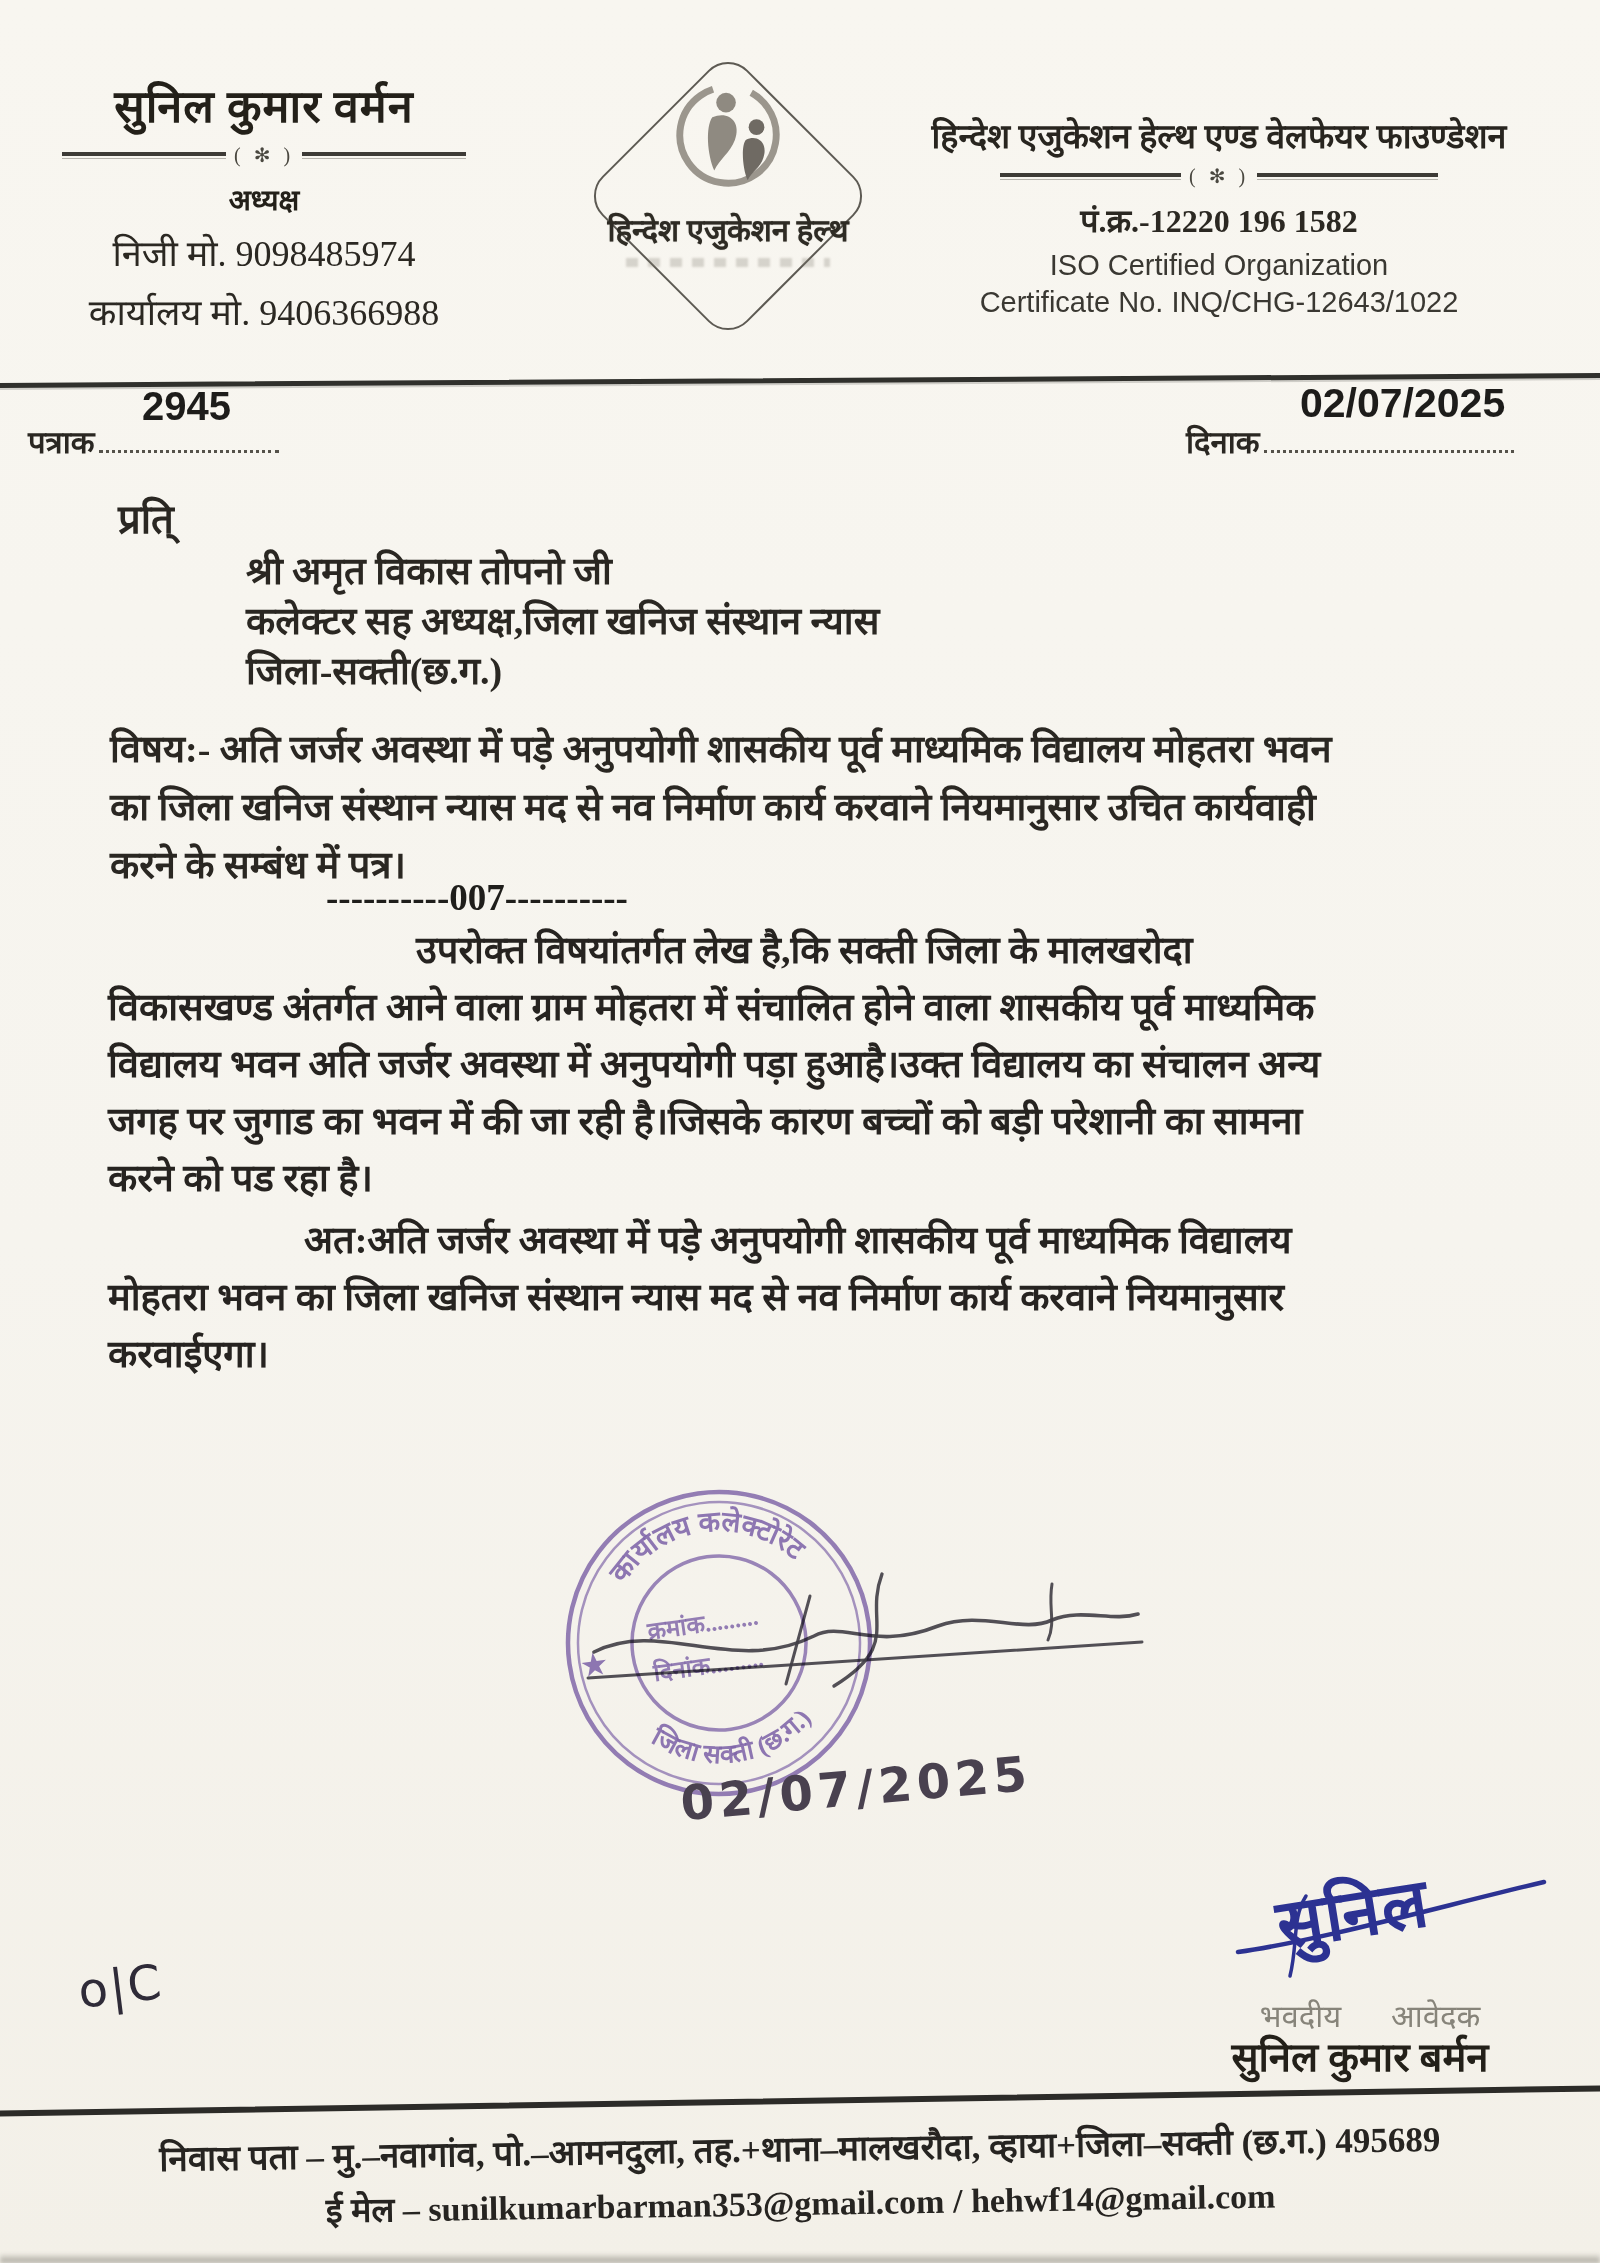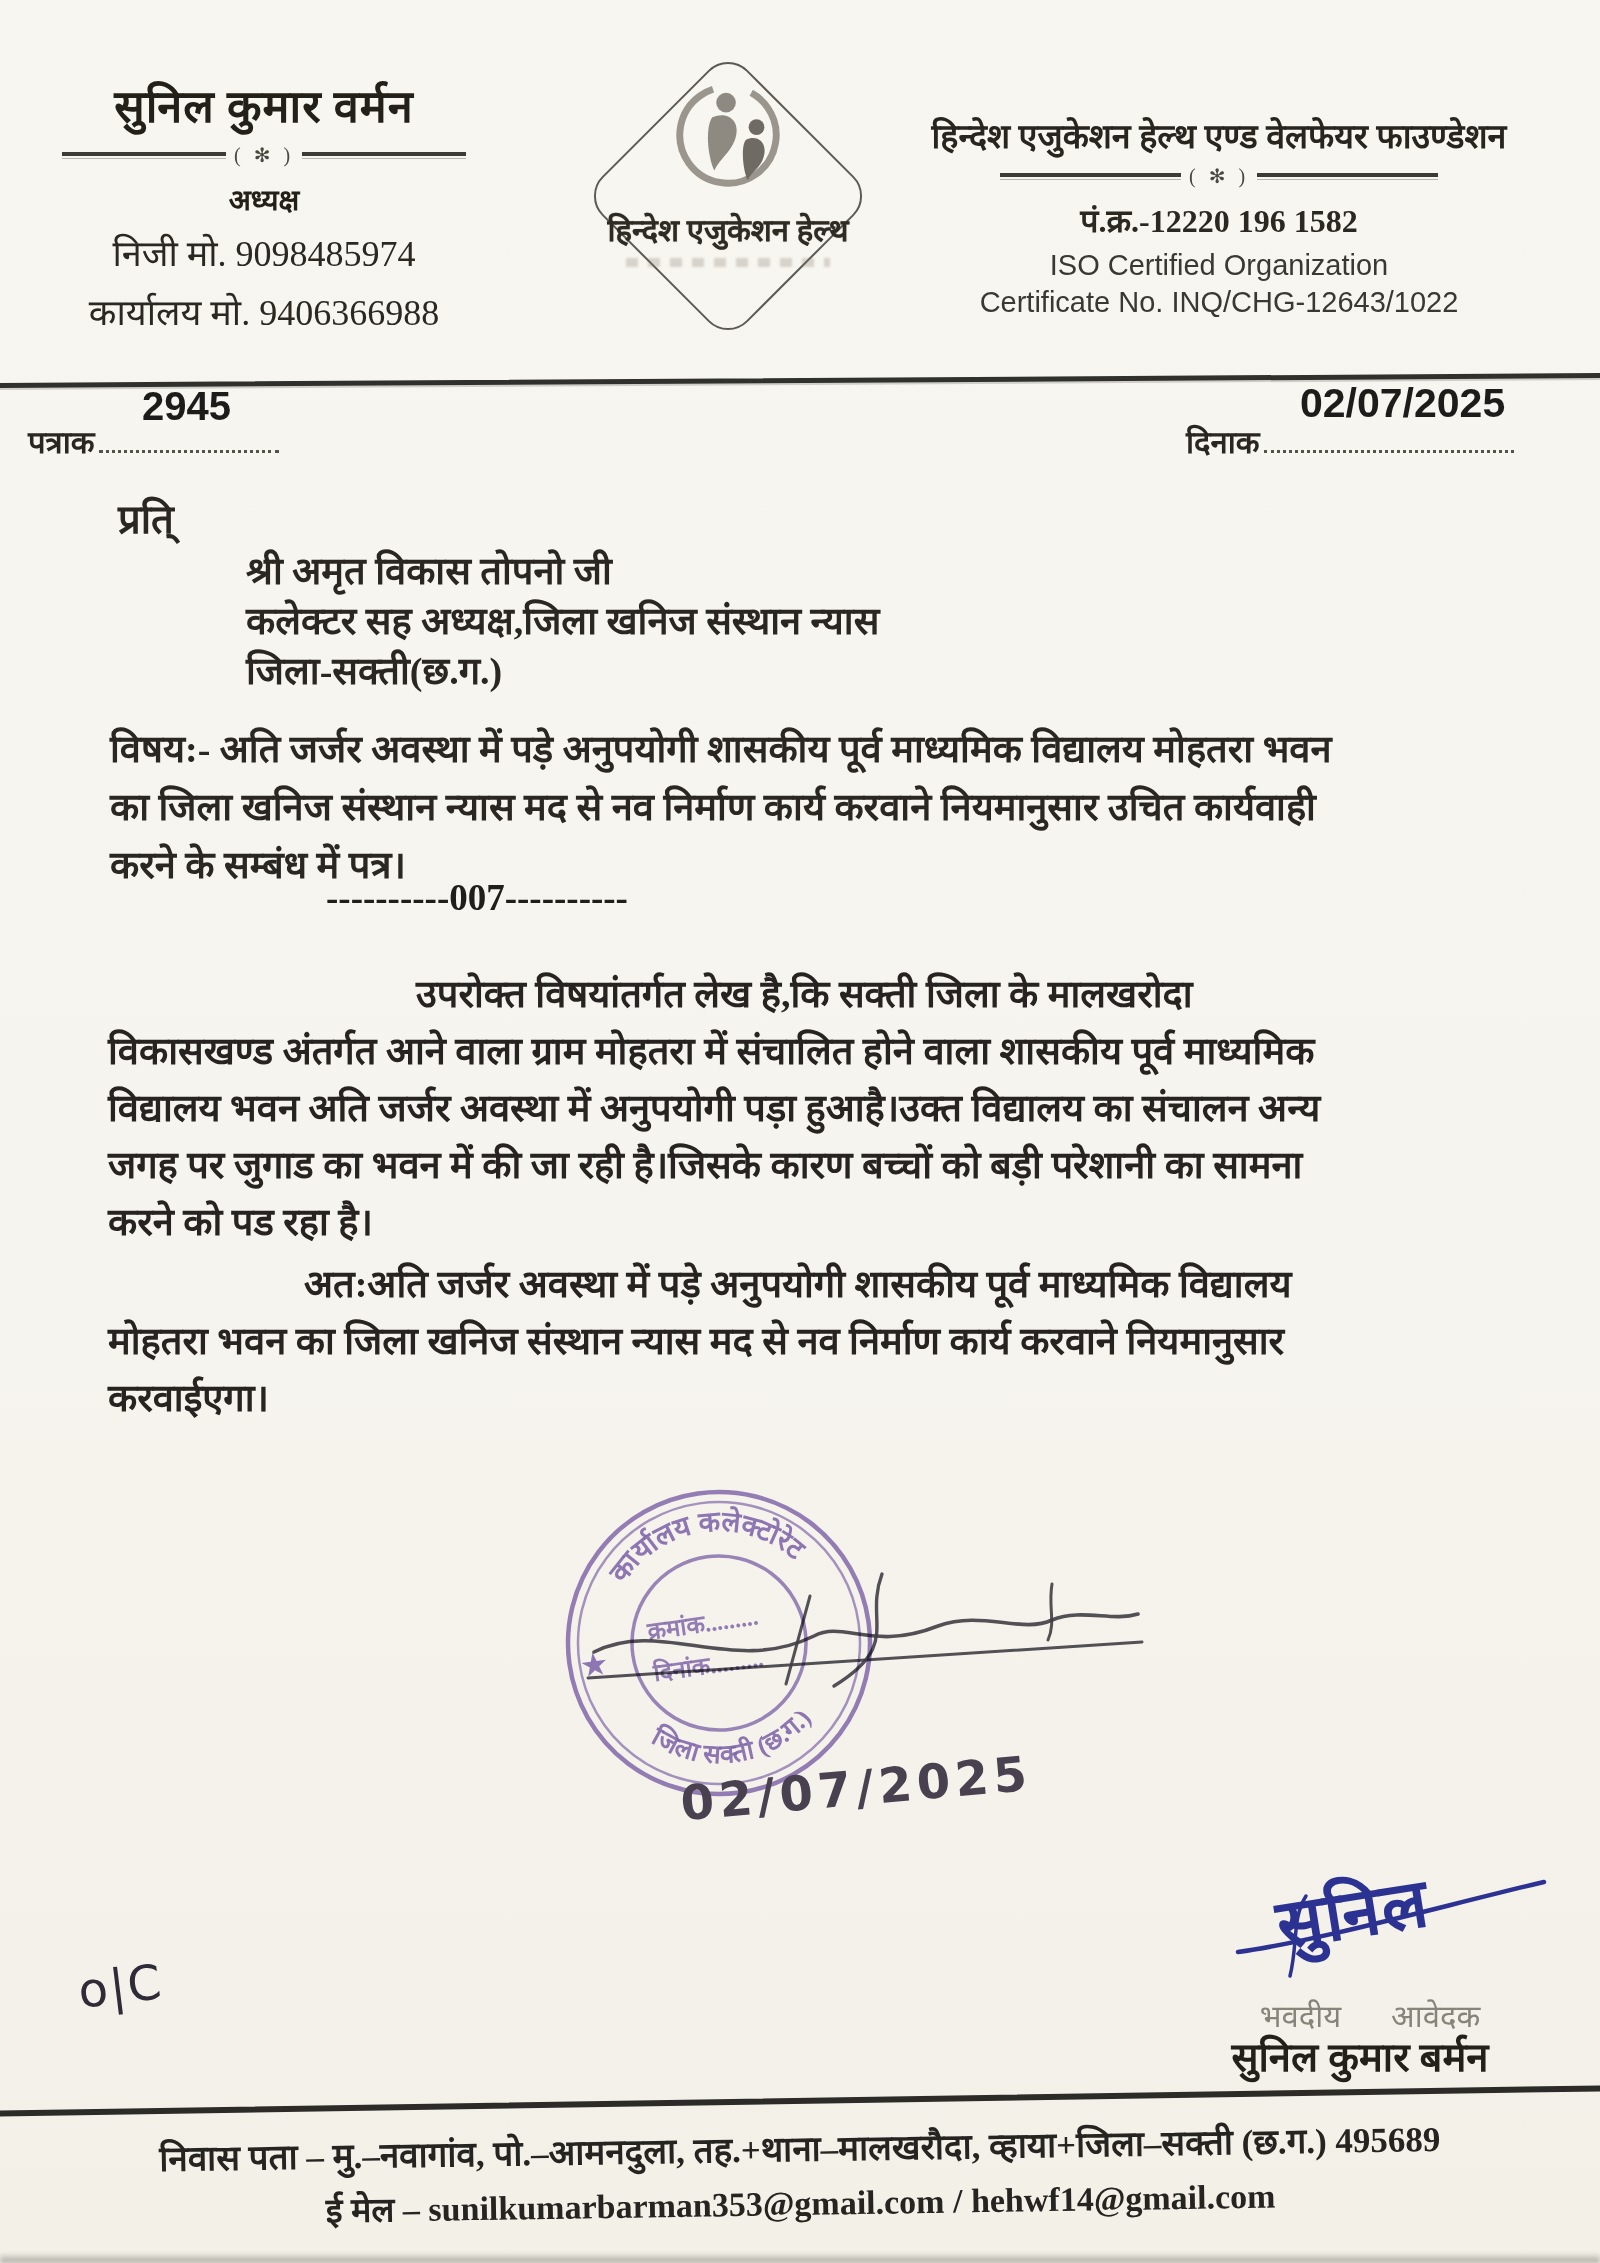--- a/index.html
+++ b/index.html
@@ -46,21 +46,21 @@
   .date-value{position:absolute;left:1300px;top:380px;font-family:"Liberation Sans","DejaVu Sans",sans-serif;
             font-size:41px;font-weight:bold;color:#1d1c1a;}
   .date-label{position:absolute;left:1186px;top:420px;font-size:31px;font-weight:bold;}
   .dots{display:inline-block;vertical-align:baseline;border-bottom:3px dotted #55524a;height:14px;margin-left:4px;}
 
   
   .salutation{position:absolute;left:118px;top:490px;font-size:40px;font-weight:600;}
   .recipients{position:absolute;left:246px;top:546px;font-size:38px;font-weight:600;line-height:50px;}
   .subject{position:absolute;left:110px;top:720px;width:1436px;font-size:38px;font-weight:600;line-height:58px;}
   .divider000{position:absolute;left:326px;top:876px;font-size:37px;font-weight:bold;color:#1f1e1b;}
-  .para{position:absolute;left:108px;width:1444px;font-size:38px;font-weight:600;line-height:57px;color:#262320;margin-top:44px;}
+  .para{position:absolute;left:108px;width:1444px;font-size:38px;font-weight:600;line-height:57px;color:#262320;}
   .para1{top:922px;}
   .para2{top:1212px;}
   .indent1{padding-left:308px;}
   .indent2{padding-left:196px;}
 
   
   .stamp{position:absolute;left:558px;top:1482px;width:322px;height:322px;
          transform:rotate(-8deg);opacity:.93;mix-blend-mode:multiply;}
   .sig-on-stamp{position:absolute;left:582px;top:1556px;width:570px;height:160px;mix-blend-mode:multiply;}
   .hand-date{position:absolute;left:680px;top:1760px;font-size:48px;color:#49414f;

